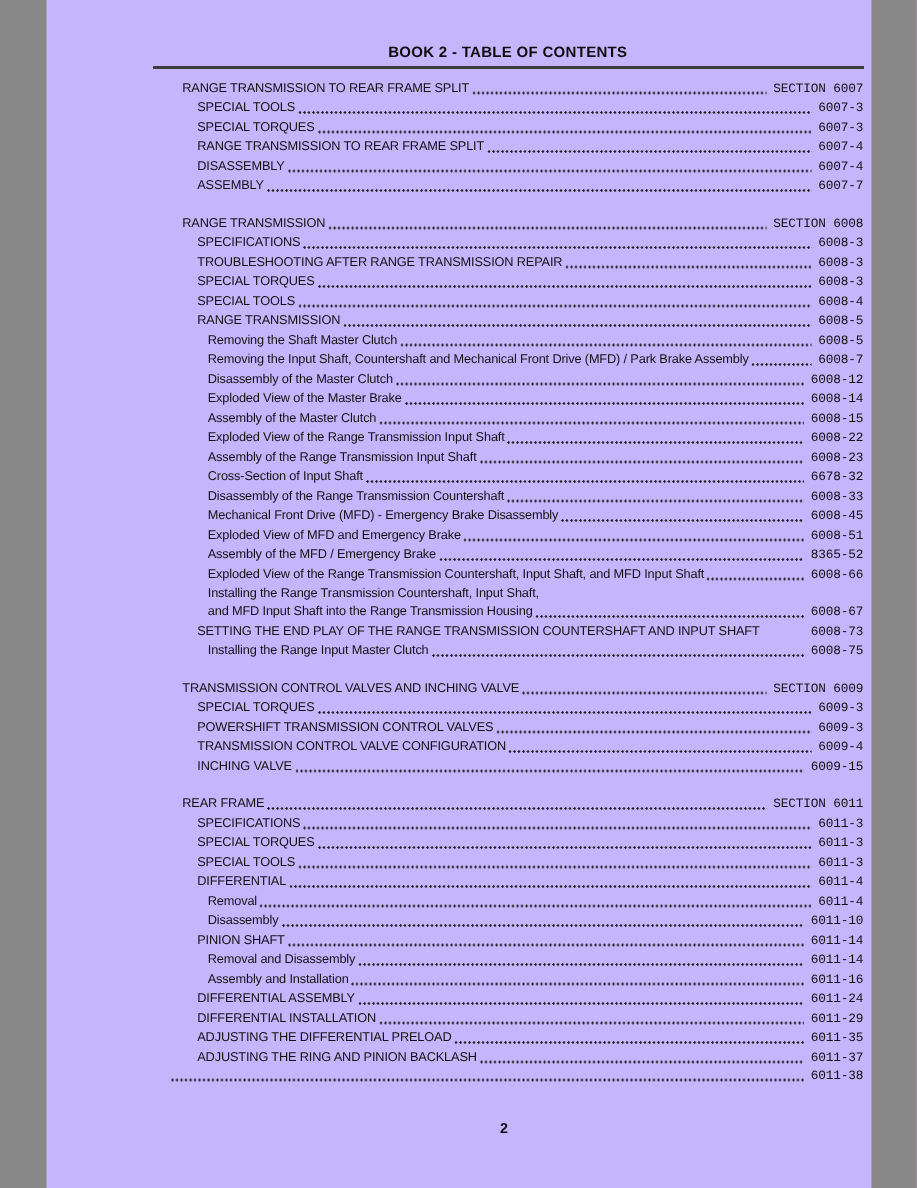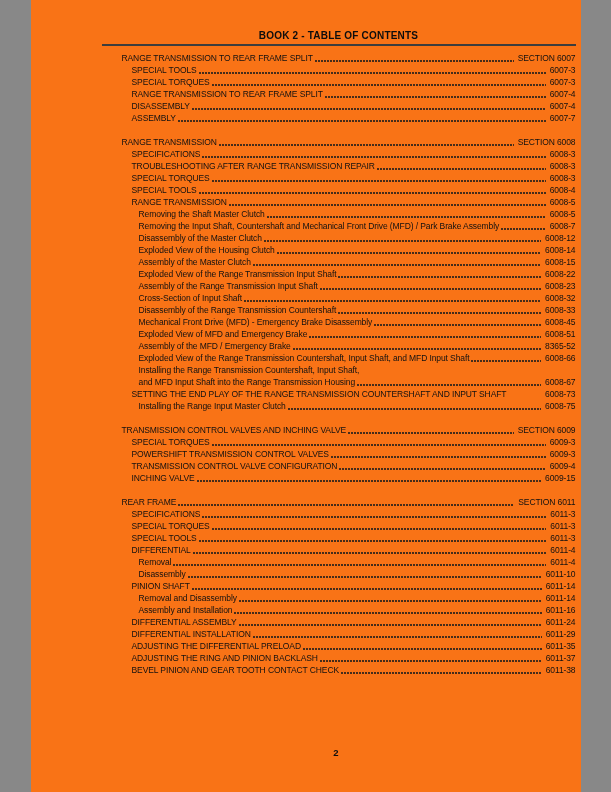--- a/index.html
+++ b/index.html
@@ -1,21 +1,21 @@
 <!DOCTYPE html>
 <html><head>
 <meta charset="utf-8">
 <style>
   html, body { margin: 0; padding: 0; background: #888; }
   .page {
     position: relative;
     width: 550px;
     height: 792px;
     margin: 0 auto;
-    background: #f97316;
+    background: #c4b5fd;
     font-family: "Liberation Sans", "DejaVu Sans", sans-serif;
     color: #111;
     overflow: hidden;
   }
   .content {
     position: absolute;
     left: 71px;
     top: 29px;
     width: 474px;
   }
@@ -59,21 +59,21 @@
     position: absolute;
     left: 0;
     right: 2px;
     bottom: 2.5px;
     height: 2px;
     background-image: radial-gradient(circle at 1px 1px, #1c1c1c 0.65px, rgba(0,0,0,0) 0.95px);
     background-size: 3px 2px;
     background-repeat: repeat-x;
   }
   .no-dots .leader::after { display: none; }
-  .toc-entry-page { white-space: nowrap; flex: 0 0 auto; }
+  .toc-entry-page { white-space: nowrap; flex: 0 0 auto; font-family: Liberation Mono, monospace; }
   .footer-page-number {
     position: absolute;
     top: 747px;
     left: 0;
     width: 611px;
     text-align: center;
     font-weight: bold;
     font-size: 9.5px;
     color: #0d0d0d;
   }
@@ -158,21 +158,21 @@
     <span class="toc-entry-label">Removing the Input Shaft, Countershaft and Mechanical Front Drive (MFD) / Park Brake Assembly</span>
     <span class="leader"></span>
     <span class="toc-entry-page">6008-7</span>
   </div>
           <div class="toc-row level-2">
     <span class="toc-entry-label">Disassembly of the Master Clutch</span>
     <span class="leader"></span>
     <span class="toc-entry-page">6008-12</span>
   </div>
           <div class="toc-row level-2">
-    <span class="toc-entry-label">Exploded View of the Housing Clutch</span>
+    <span class="toc-entry-label">Exploded View of the Master Brake</span>
     <span class="leader"></span>
     <span class="toc-entry-page">6008-14</span>
   </div>
           <div class="toc-row level-2">
     <span class="toc-entry-label">Assembly of the Master Clutch</span>
     <span class="leader"></span>
     <span class="toc-entry-page">6008-15</span>
   </div>
           <div class="toc-row level-2">
     <span class="toc-entry-label">Exploded View of the Range Transmission Input Shaft</span>
@@ -180,21 +180,21 @@
     <span class="toc-entry-page">6008-22</span>
   </div>
           <div class="toc-row level-2">
     <span class="toc-entry-label">Assembly of the Range Transmission Input Shaft</span>
     <span class="leader"></span>
     <span class="toc-entry-page">6008-23</span>
   </div>
           <div class="toc-row level-2">
     <span class="toc-entry-label">Cross-Section of Input Shaft</span>
     <span class="leader"></span>
-    <span class="toc-entry-page">6008-32</span>
+    <span class="toc-entry-page">6678-32</span>
   </div>
           <div class="toc-row level-2">
     <span class="toc-entry-label">Disassembly of the Range Transmission Countershaft</span>
     <span class="leader"></span>
     <span class="toc-entry-page">6008-33</span>
   </div>
           <div class="toc-row level-2">
     <span class="toc-entry-label">Mechanical Front Drive (MFD) - Emergency Brake Disassembly</span>
     <span class="leader"></span>
     <span class="toc-entry-page">6008-45</span>
@@ -327,21 +327,20 @@
     <span class="toc-entry-label">ADJUSTING THE DIFFERENTIAL PRELOAD</span>
     <span class="leader"></span>
     <span class="toc-entry-page">6011-35</span>
   </div>
           <div class="toc-row level-1">
     <span class="toc-entry-label">ADJUSTING THE RING AND PINION BACKLASH</span>
     <span class="leader"></span>
     <span class="toc-entry-page">6011-37</span>
   </div>
           <div class="toc-row level-1">
-    <span class="toc-entry-label">BEVEL PINION AND GEAR TOOTH CONTACT CHECK</span>
     <span class="leader"></span>
     <span class="toc-entry-page">6011-38</span>
   </div>
         </div>
       </div>
   </div>
   <div class="footer-page-number">2</div>
 </div>
 
 </body></html>

